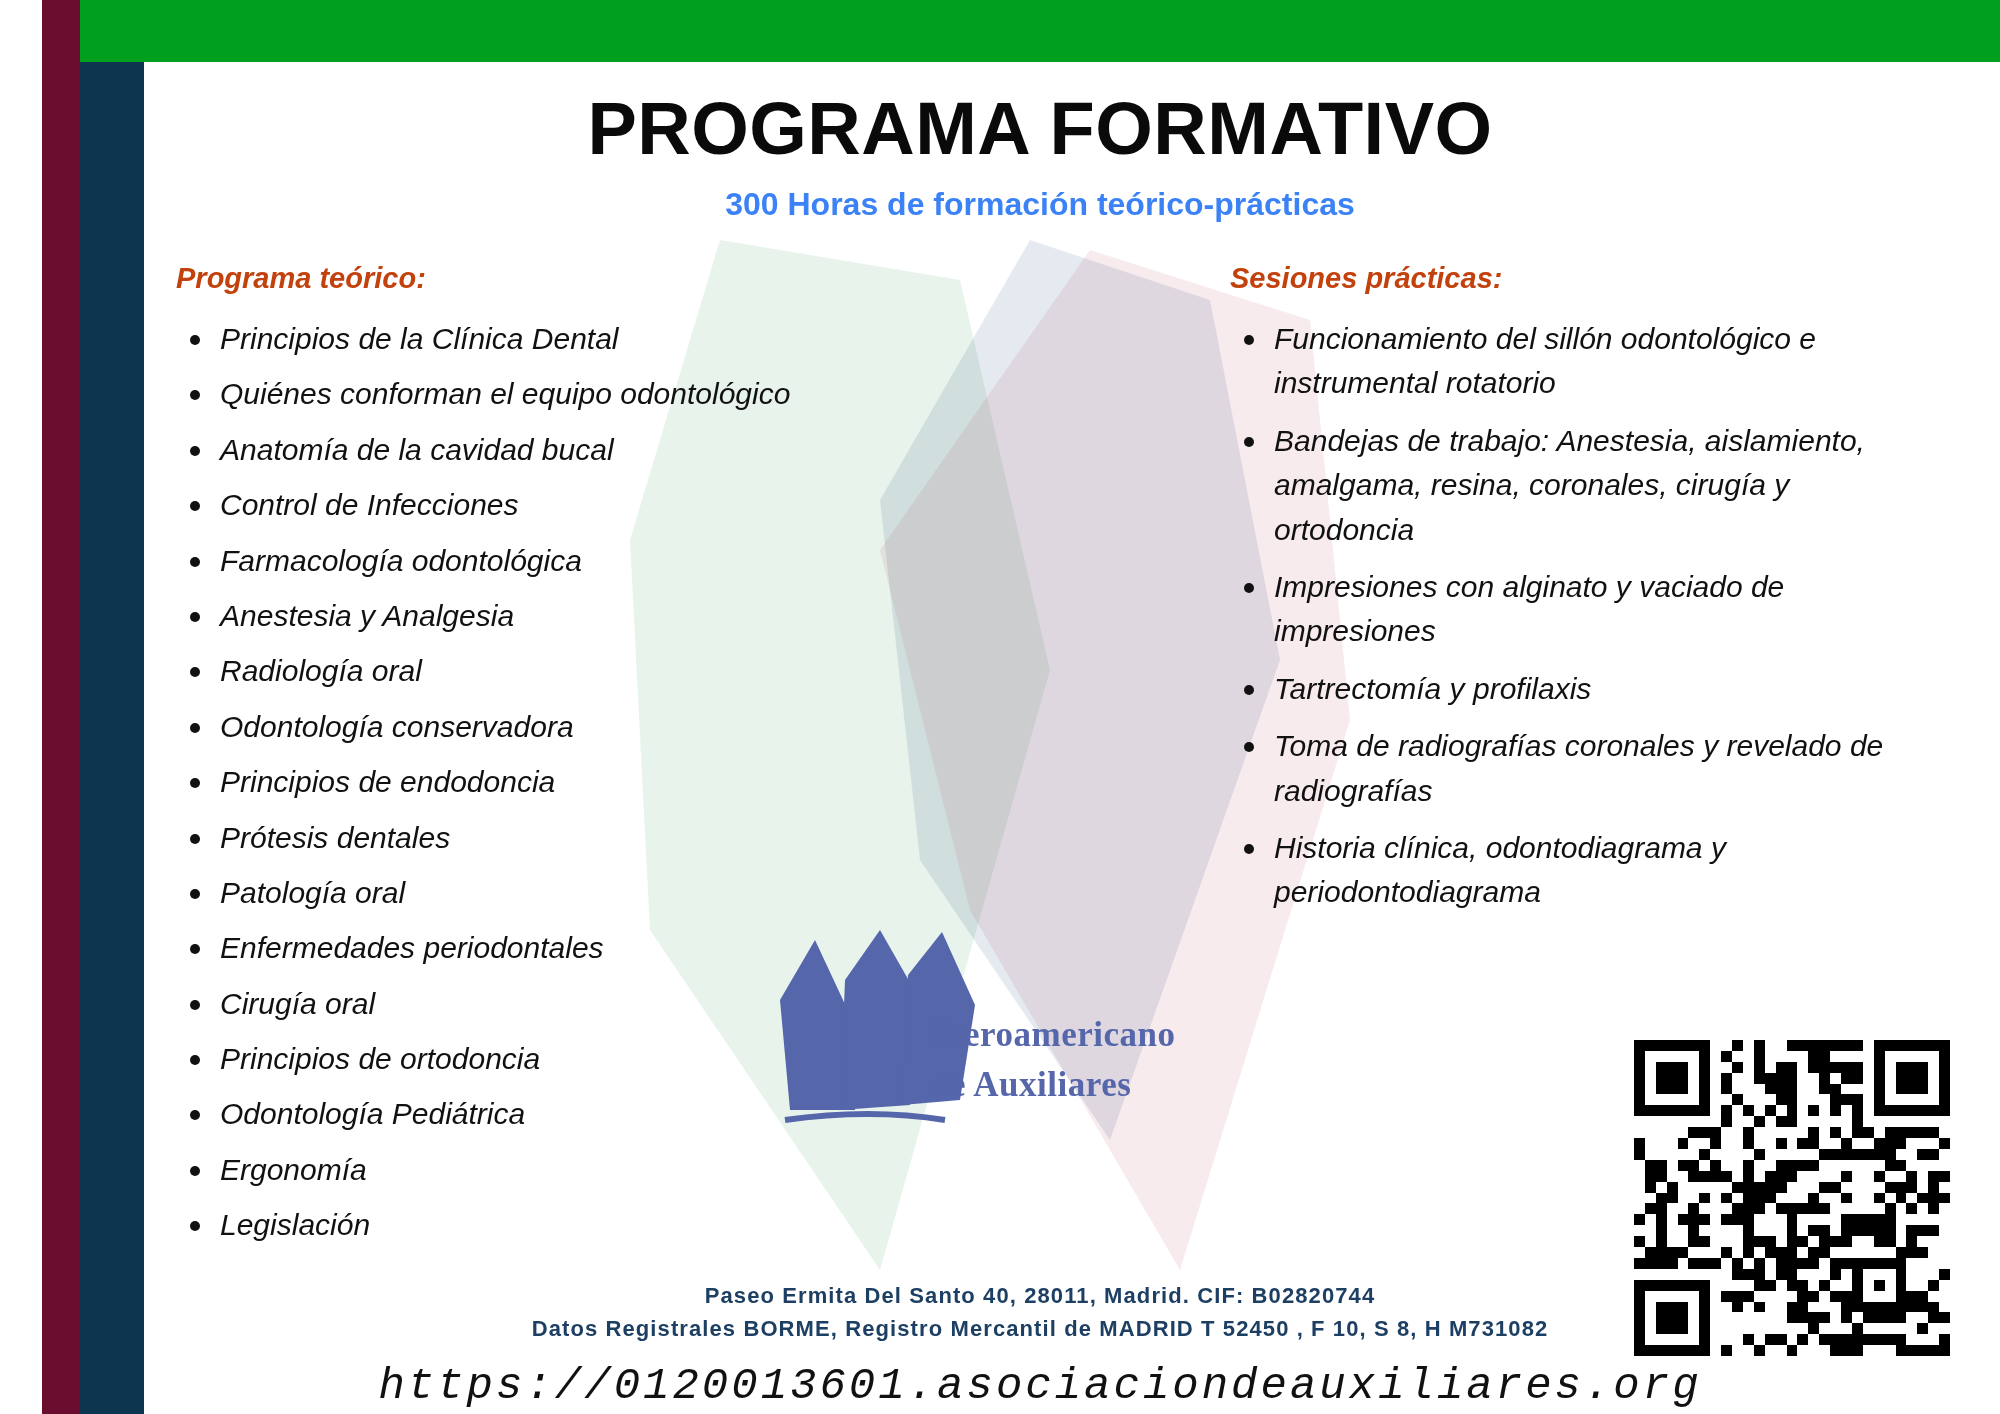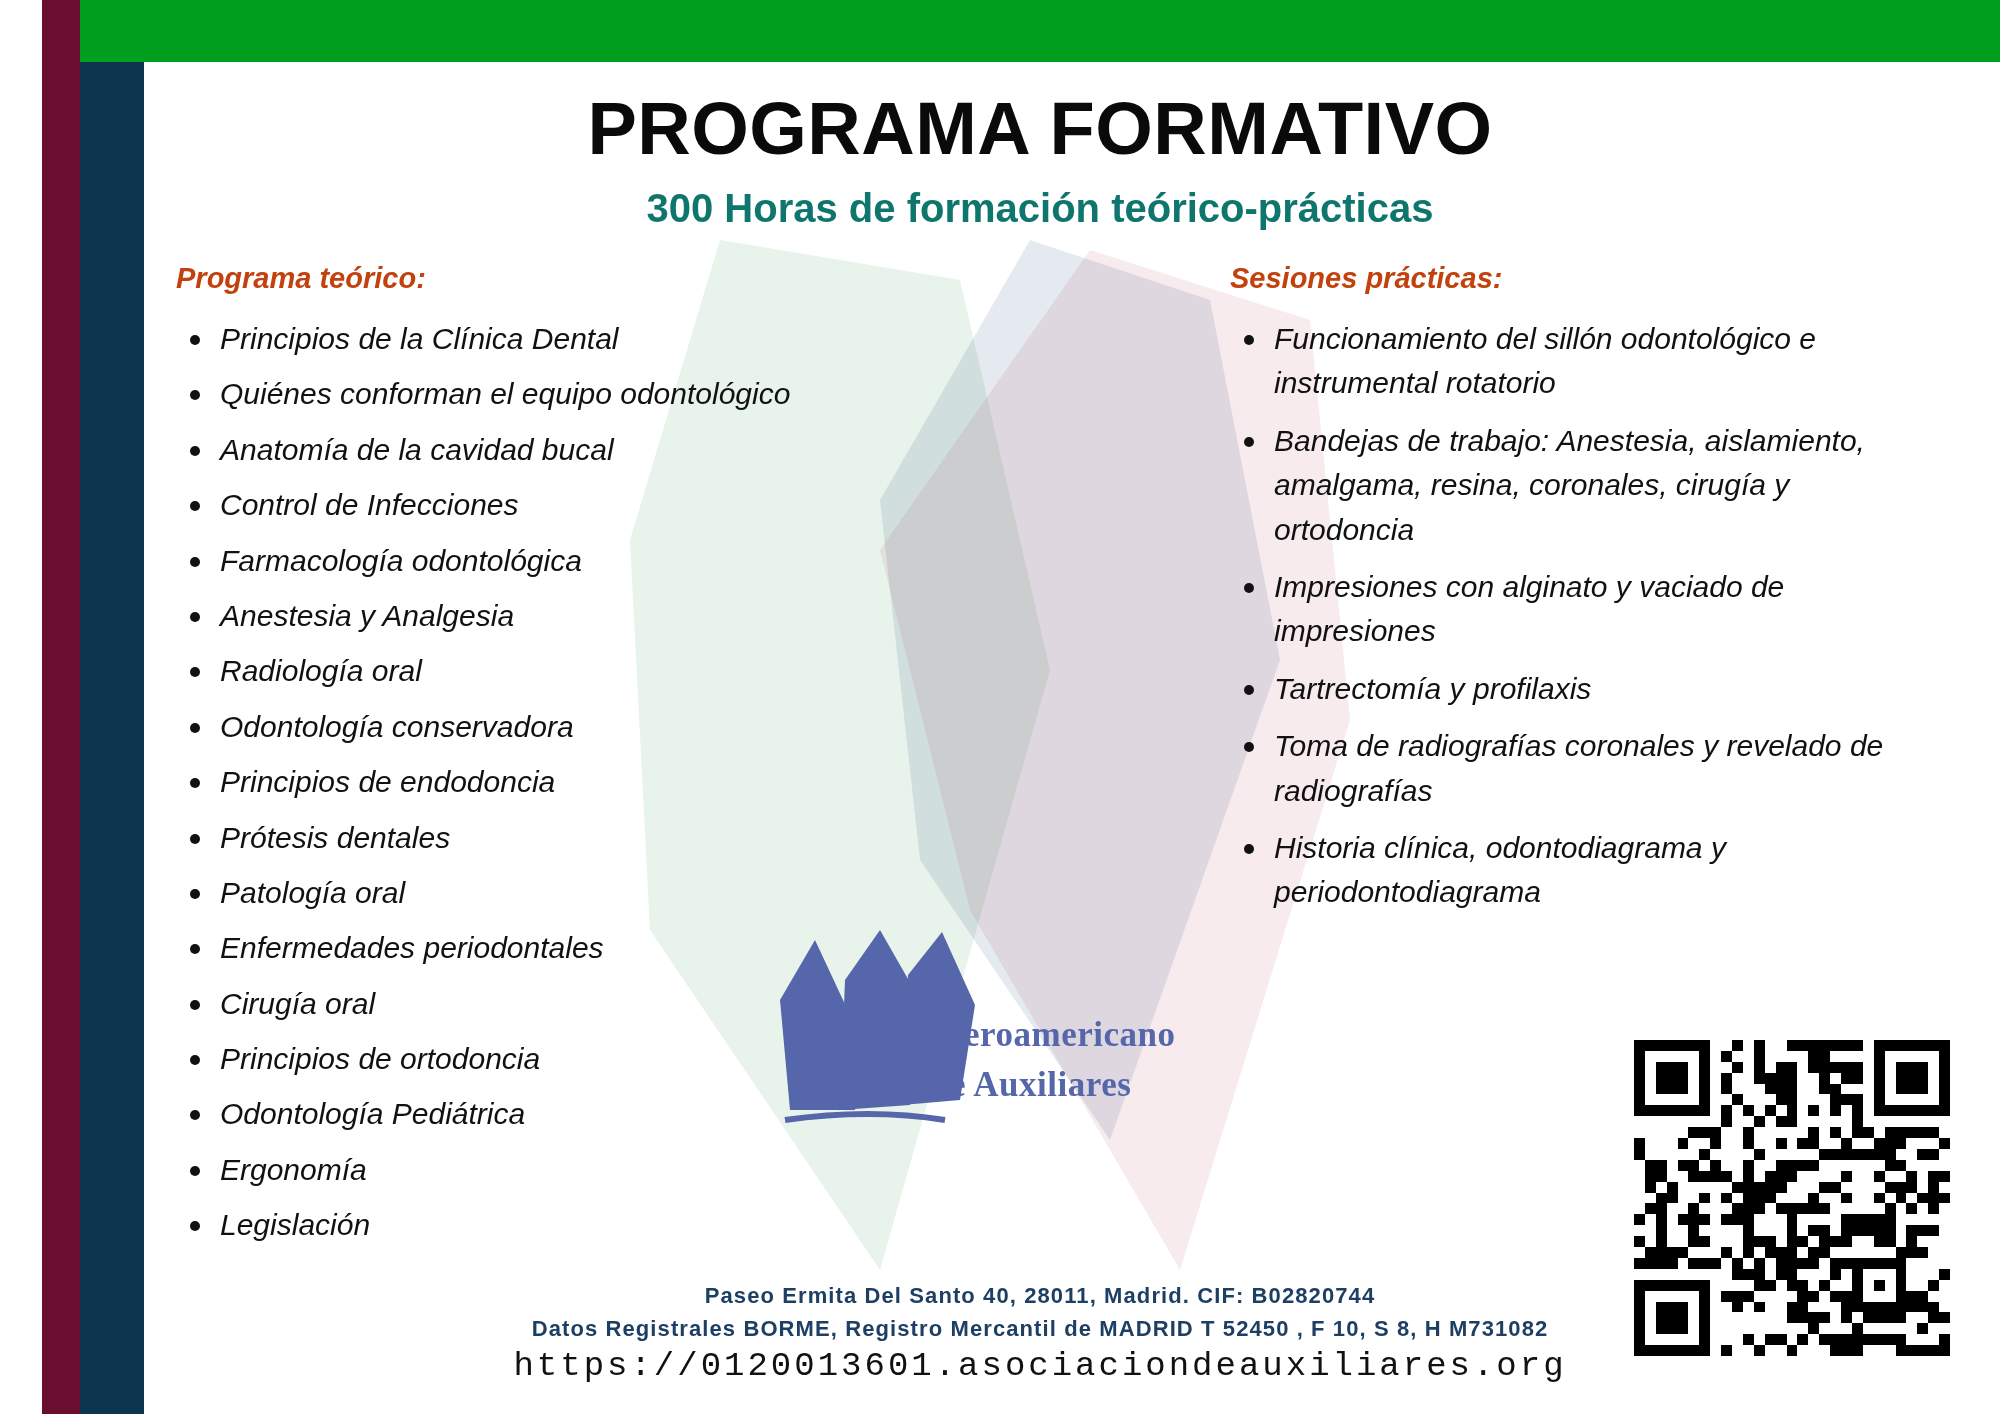--- a/index.html
+++ b/index.html
@@ -59,23 +59,23 @@
   }
   .title {
     font-size: 74px;
     font-weight: bold;
     letter-spacing: 0.5px;
     color: #0a0a0a;
     line-height: 1.05;
   }
   .subtitle {
     margin-top: 18px;
-    font-size: 40px;
+    font-size: 32px;
     font-weight: bold;
-    color: #0f766e;
+    color: #3b82f6;
     text-align: center;
   }
 
   
   .col {
     position: absolute;
     top: 262px;
   }
   .col-left { left: 176px; width: 640px; }
   .col-right { left: 1230px; width: 660px; }
@@ -162,25 +162,26 @@
     text-align: center;
   }
   .footer-line {
     font-size: 22px;
     font-weight: bold;
     color: #1d3f63;
     letter-spacing: 1.1px;
     line-height: 1.5;
   }
   .footer-url {
-    margin-top: 2px;
+    margin-top: 16px;
     font-family: "Liberation Mono", monospace;
-    font-size: 34px;
+    font-size: 44px;
     letter-spacing: 3px;
     color: #111111;
+    font-style: italic;
   }
 </style>
 </head>
 <body>
 
 <div class="bar-green"></div>
 <div class="bar-maroon"></div>
 <div class="bar-navy"></div>
 
 <div class="wm" style="left:630px; top:240px;">

